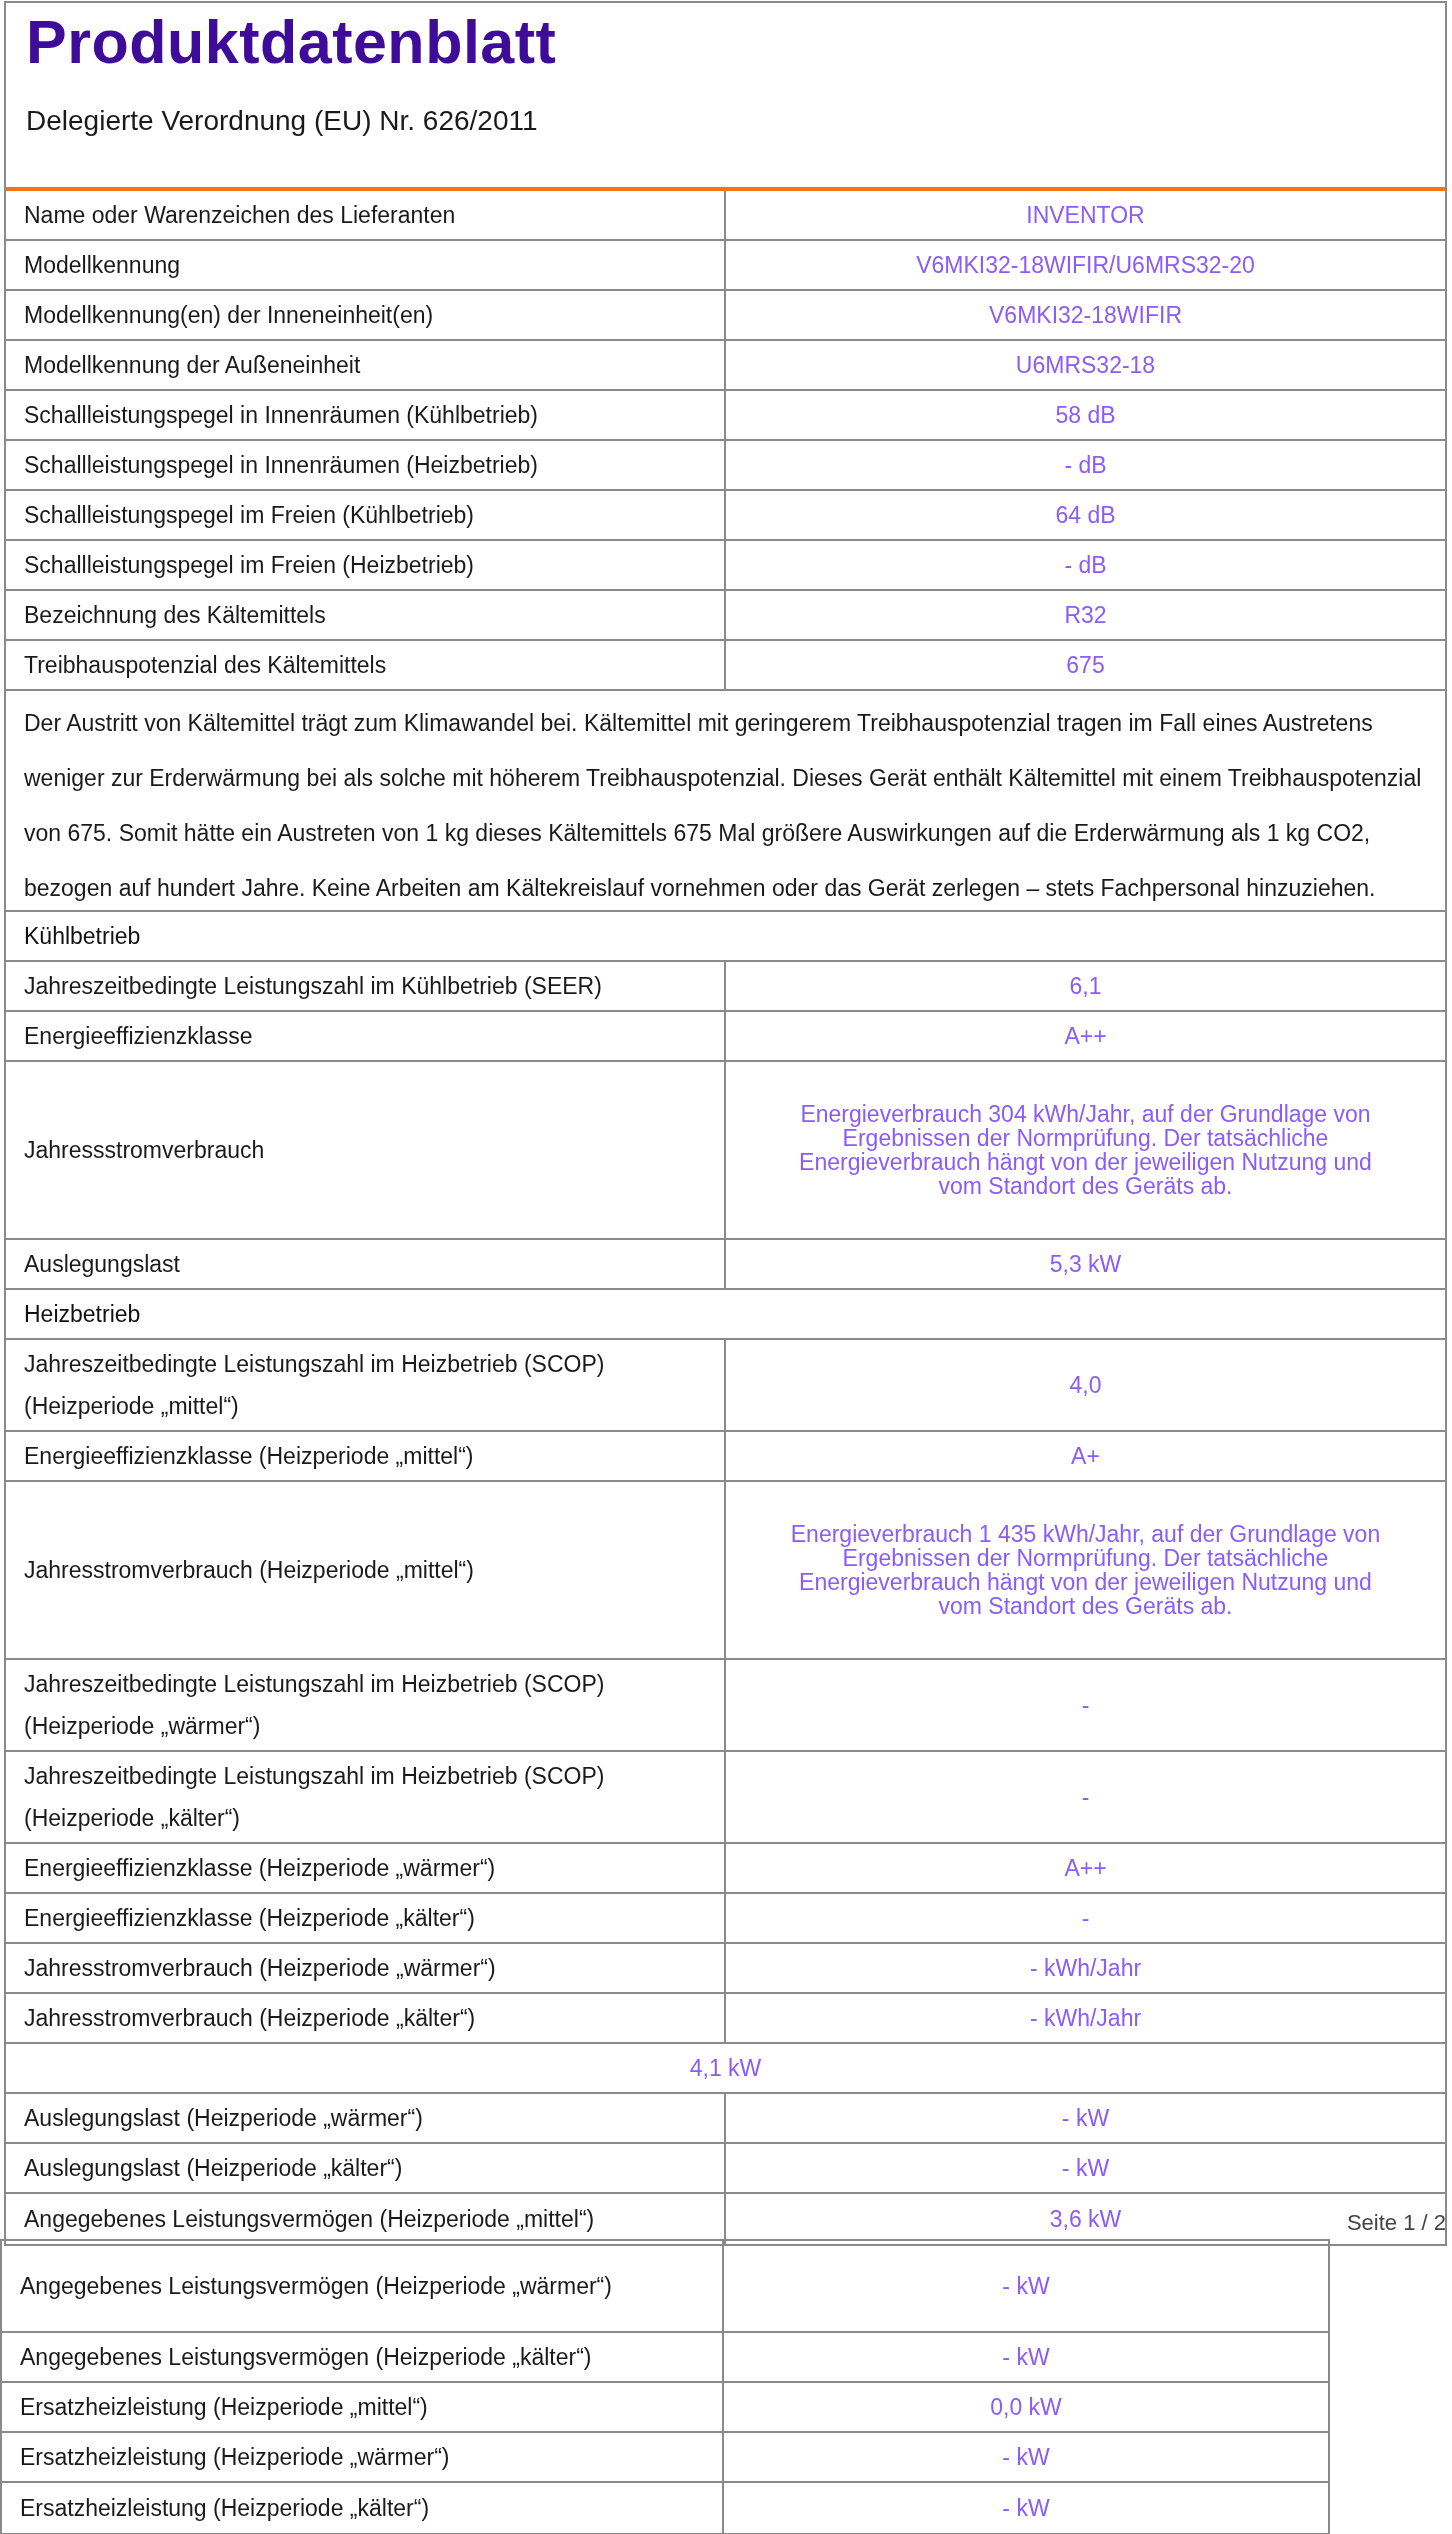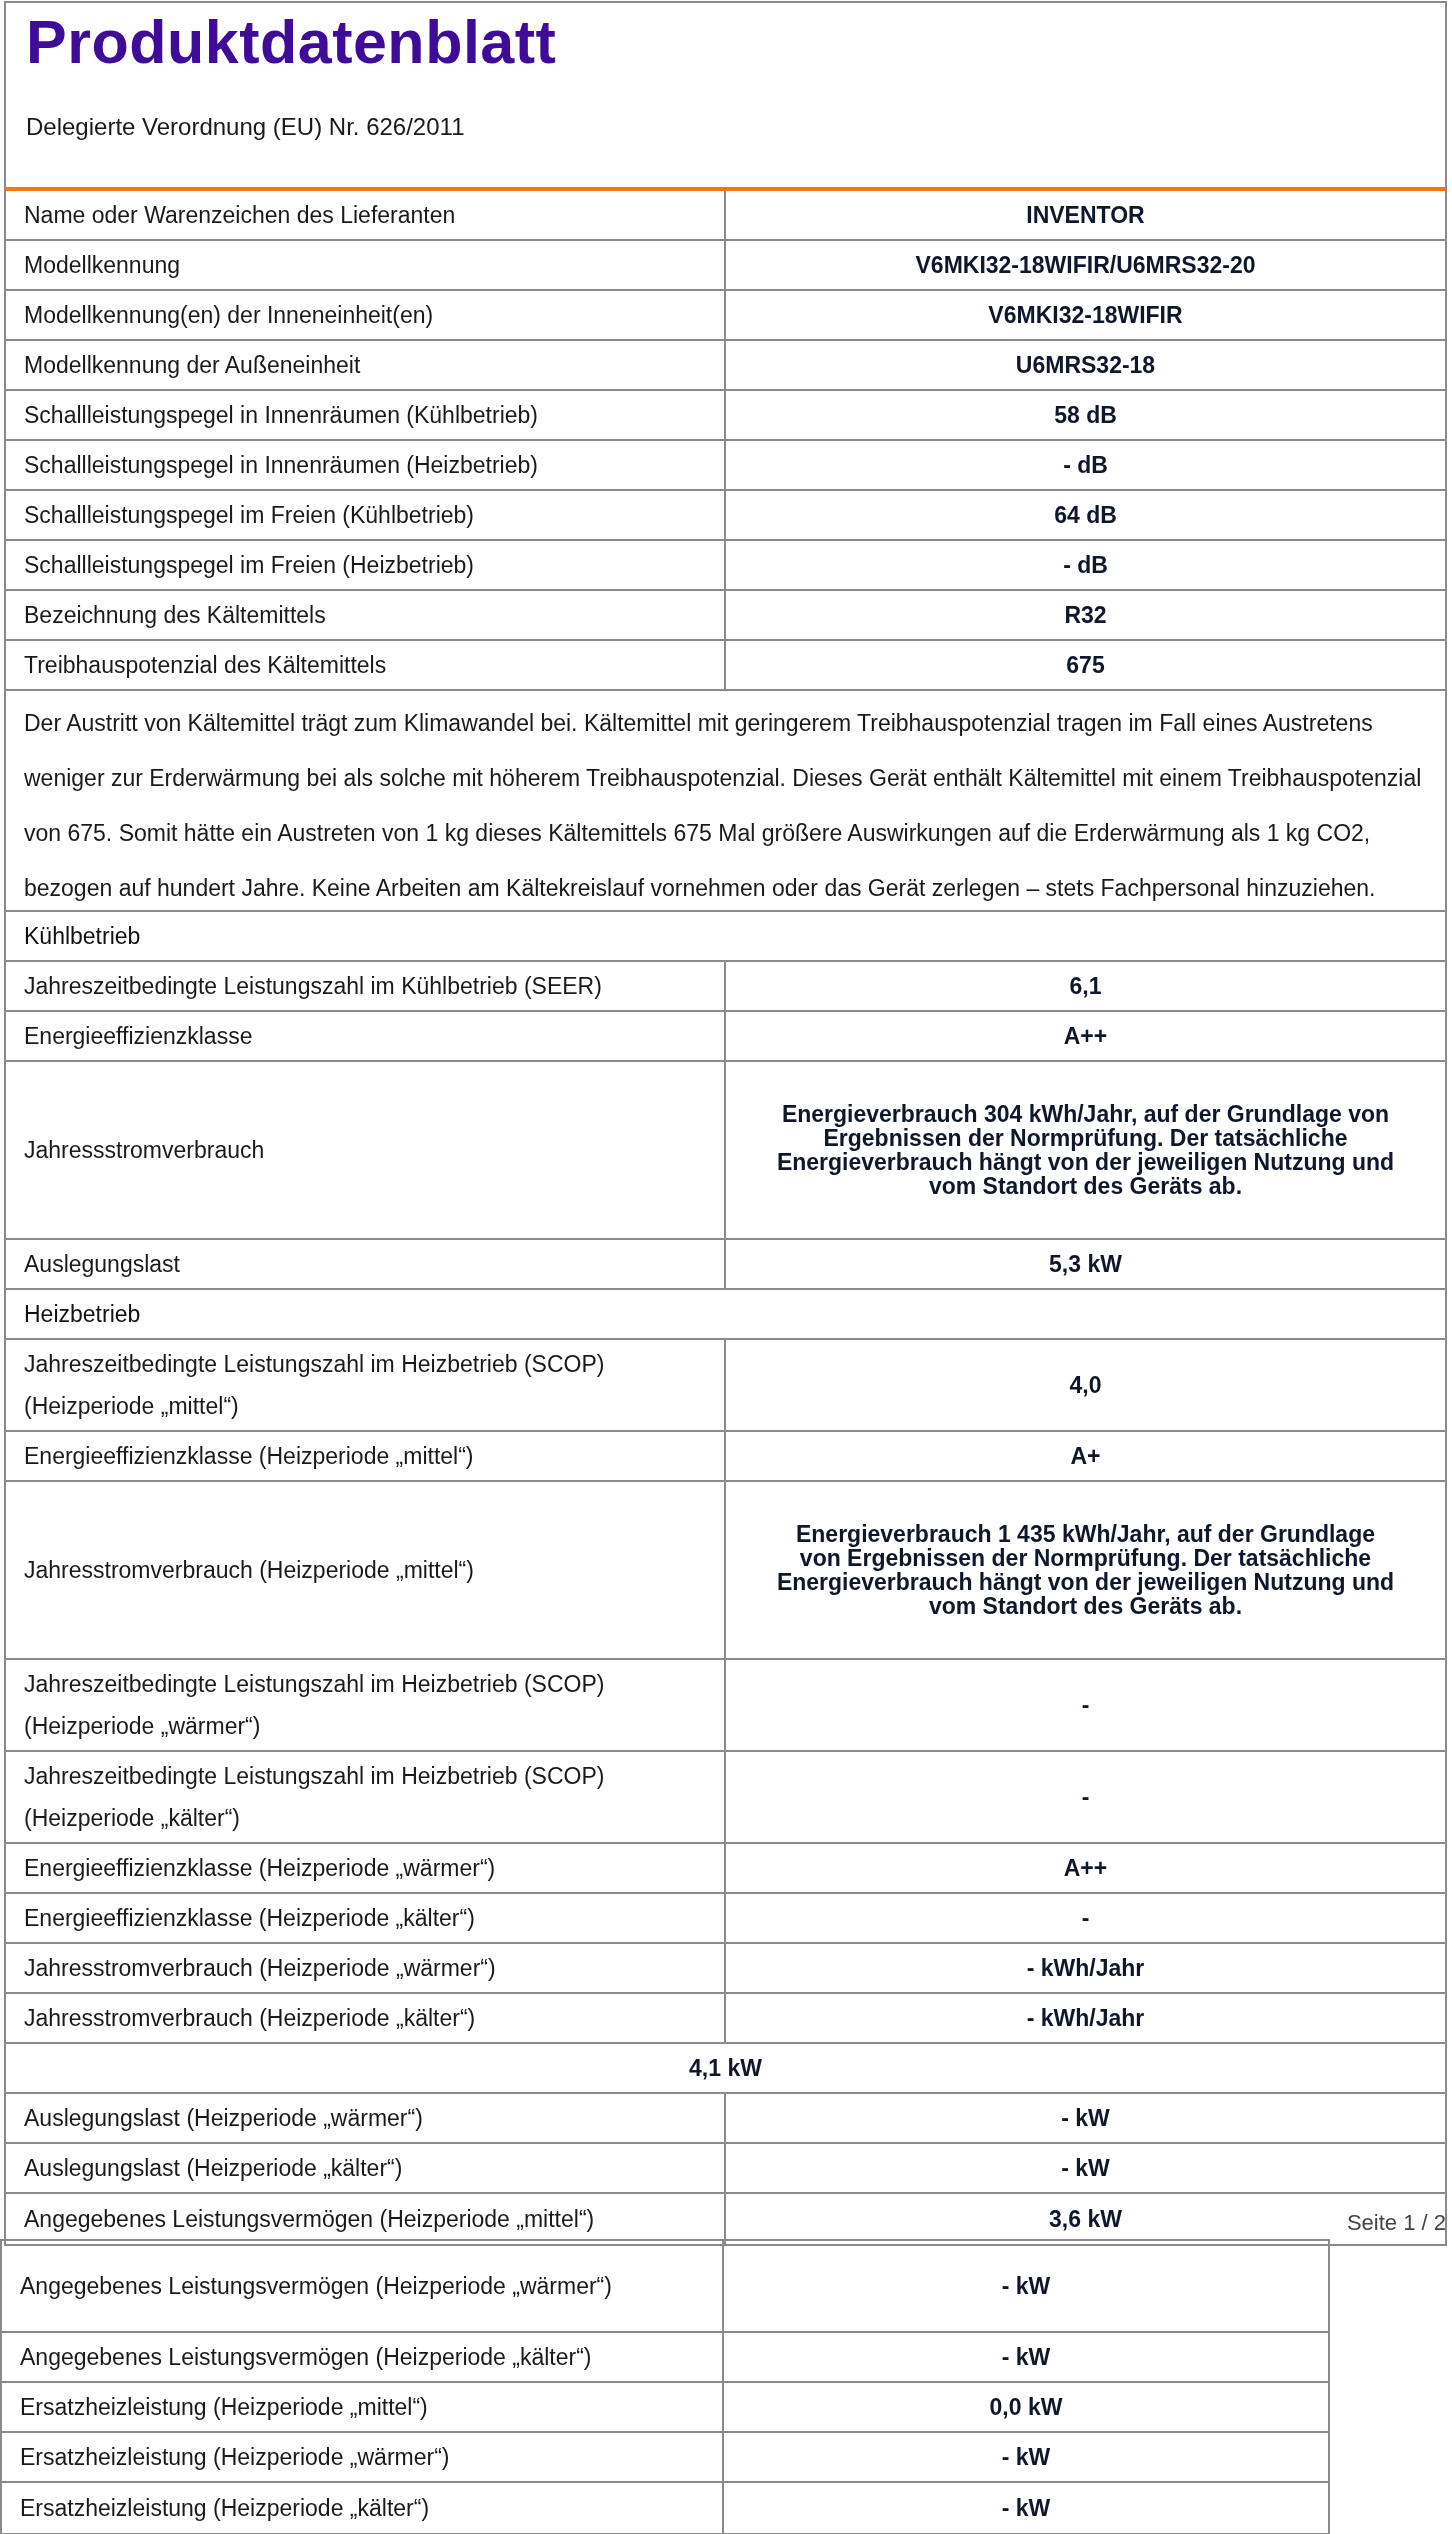--- a/index.html
+++ b/index.html
@@ -17,39 +17,39 @@
   .sheet2 { left: 0px; top: 2239px; width: 1330px; }
   .header {
     height: 188px; box-sizing: border-box; border-bottom: 4px solid #f97316;
     position: relative;
   }
   .title {
     position: absolute; left: 20px; top: 4px;
     font-size: 61px; font-weight: bold; color: #3f0c99; letter-spacing: 0.5px;
   }
   .subtitle {
-    position: absolute; left: 20px; top: 110px; font-size: 24px; color: #1a1a1a;
+    position: absolute; left: 20px; top: 102px; font-size: 28px; color: #1a1a1a;
   }
   .row {
     display: flex; box-sizing: border-box; border-bottom: 2px solid #8a8a8a;
     height: 50px;
   }
   .row:last-child { border-bottom: none; }
   .row.h2 { height: 92px; }
   .row.h4 { height: 178px; }
   .cell-label {
     width: 720px; box-sizing: border-box; border-right: 2px solid #8a8a8a;
     padding-left: 18px; display: flex; align-items: center;
     font-size: 23px; line-height: 42px; color: #1a1a1a;
   }
   .sheet2 .cell-label { width: 722px; padding-left: 18px; }
   .cell-value {
     flex: 1; display: flex; align-items: center; justify-content: center;
-    text-align: center; font-weight: bold; font-size: 23px; line-height: 42px;
-    color: #0f172a; padding: 0 40px;
+    text-align: center; font-weight: normal; font-size: 23px; line-height: 42px;
+    color: #8b5cf6; padding: 0 40px;
   }
   .cell-value.multi { padding: 4px 50px; line-height: 24px; }
   .full {
     padding-left: 18px; display: flex; align-items: center; box-sizing: border-box;
     font-size: 23px; color: #1a1a1a;
   }
   .full.section { font-weight: normal; color: #111111; }
   .full.para {
     height: 221px; line-height: 55px; padding-right: 16px;
     align-items: flex-start; padding-top: 5px;

